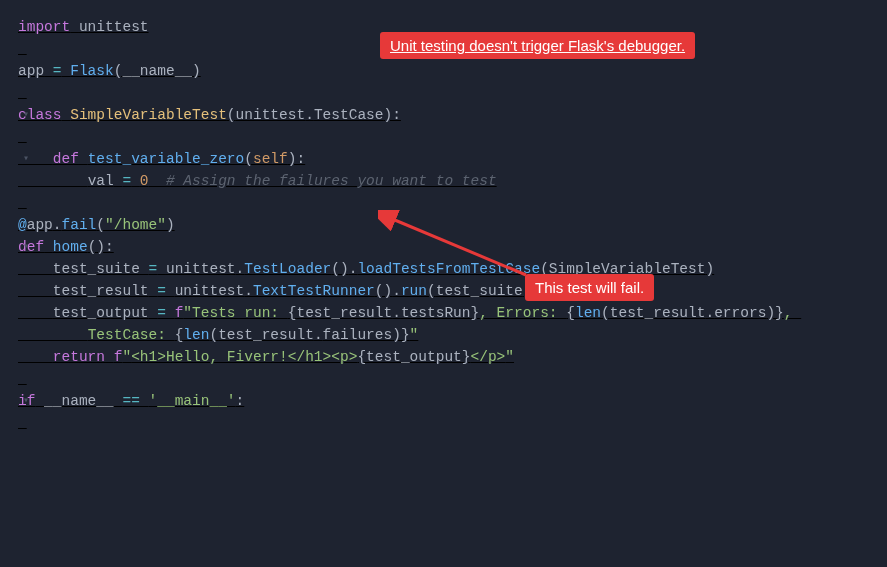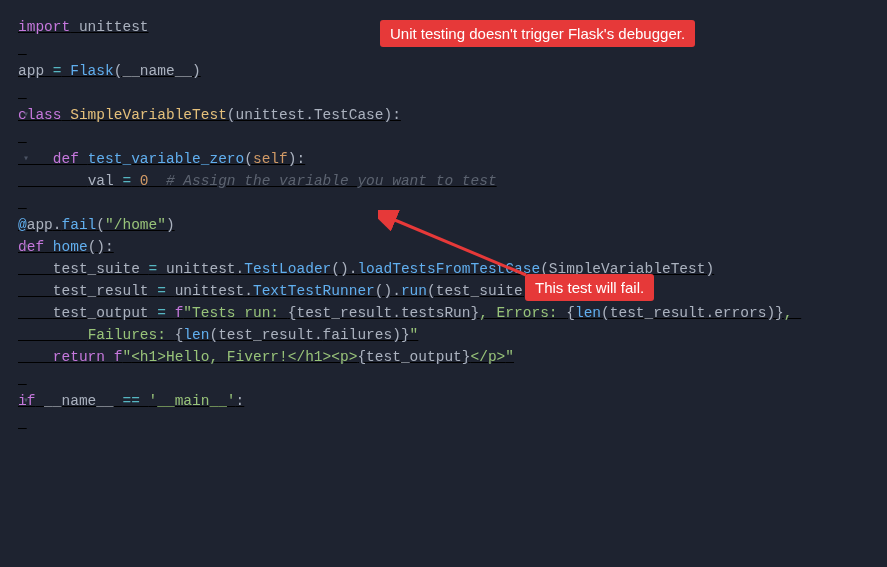--- a/index.html
+++ b/index.html
@@ -88,21 +88,21 @@
   <div class="line-wrap">
       <div class="line">&nbsp;</div>
     </div>
 
   <div class="line-wrap">
       <span class="fold">▾</span>
       <div class="line"><span class="plain">    </span><span class="kw">def</span><span class="plain"> </span><span class="fn">test_variable_zero</span><span class="punc">(</span><span class="param">self</span><span class="punc">):</span></div>
     </div>
 
   <div class="line-wrap">
-      <div class="line"><span class="plain">        </span><span class="ident">val</span><span class="plain"> </span><span class="op">=</span><span class="plain"> </span><span class="num">0</span><span class="plain">  </span><span class="comment"># Assign the variable you want to test</span></div>
+      <div class="line"><span class="plain">        </span><span class="ident">val</span><span class="plain"> </span><span class="op">=</span><span class="plain"> </span><span class="num">0</span><span class="plain">  </span><span class="comment"># Assign the failures you want to test</span></div>
     </div>
 
 
   <div class="line-wrap">
       <div class="line">&nbsp;</div>
     </div>
 
   <div class="line-wrap">
       <div class="line"><span class="fn">@</span><span class="ident">app</span><span class="punc">.</span><span class="fn">fail</span><span class="punc">(</span><span class="str">"/home"</span><span class="punc">)</span></div>
     </div>
@@ -118,21 +118,21 @@
 
   <div class="line-wrap">
       <div class="line"><span class="plain">    </span><span class="ident">test_result</span><span class="plain"> </span><span class="op">=</span><span class="plain"> </span><span class="ident">unittest</span><span class="punc">.</span><span class="fn">TextTestRunner</span><span class="punc">()</span><span class="punc">.</span><span class="fn">run</span><span class="punc">(</span><span class="ident">test_suite</span><span class="punc">)</span></div>
     </div>
 
   <div class="line-wrap">
       <div class="line"><span class="plain">    </span><span class="ident">test_output</span><span class="plain"> </span><span class="op">=</span><span class="plain"> </span><span class="kw">f</span><span class="str">"</span><span class="str">Tests run: </span><span class="punc">{</span><span class="ident">test_result</span><span class="punc">.</span><span class="ident">testsRun</span><span class="punc">}</span><span class="str">, Errors: </span><span class="punc">{</span><span class="fn">len</span><span class="punc">(</span><span class="ident">test_result</span><span class="punc">.</span><span class="ident">errors</span><span class="punc">)</span><span class="punc">}</span><span class="str">, </span></div>
     </div>
 
   <div class="line-wrap">
-      <div class="line"><span class="plain">        </span><span class="str">Failures: </span><span class="punc">{</span><span class="fn">len</span><span class="punc">(</span><span class="ident">test_result</span><span class="punc">.</span><span class="ident">failures</span><span class="punc">)</span><span class="punc">}</span><span class="str">"</span></div>
+      <div class="line"><span class="plain">        </span><span class="str">TestCase: </span><span class="punc">{</span><span class="fn">len</span><span class="punc">(</span><span class="ident">test_result</span><span class="punc">.</span><span class="ident">failures</span><span class="punc">)</span><span class="punc">}</span><span class="str">"</span></div>
     </div>
 
   <div class="line-wrap">
       <div class="line"><span class="plain">    </span><span class="kw">return</span><span class="plain"> </span><span class="kw">f</span><span class="str">"</span><span class="str">&lt;h1&gt;Hello, Fiverr!&lt;/h1&gt;&lt;p&gt;</span><span class="punc">{</span><span class="ident">test_output</span><span class="punc">}</span><span class="str">&lt;/p&gt;</span><span class="str">"</span></div>
     </div>
 
   <div class="line-wrap">
       <div class="line">&nbsp;</div>
     </div>
 
@@ -141,21 +141,21 @@
       <div class="line"><span class="kw">if</span><span class="plain"> </span><span class="ident">__name__</span><span class="plain"> </span><span class="op">==</span><span class="plain"> </span><span class="str">'__main__'</span><span class="punc">:</span></div>
     </div>
 
 
   <div class="line-wrap">
       <div class="line">&nbsp;</div>
     </div>
 
 </div>
 
-<div class="annotation" style="top:20px; left:380px;">Unit testing doesn't trigger Flask's debugger.</div>
+<div class="annotation" style="top:32px; left:380px;text-decoration:underline;">Unit testing doesn't trigger Flask's debugger.</div>
 
 <div class="annotation" style="top:274px; left:525px;">This test will fail.</div>
 
 <svg class="arrow" style="top:210px; left:378px;" width="160" height="70">
   <defs>
     <marker id="ah" markerWidth="10" markerHeight="8" refX="2" refY="4" orient="auto">
       <polygon points="0 0, 10 4, 0 8" fill="#e63939"></polygon>
     </marker>
   </defs>
   <line x1="148" y1="65" x2="12" y2="8" stroke="#e63939" stroke-width="3" marker-end="url(#ah)"></line>

